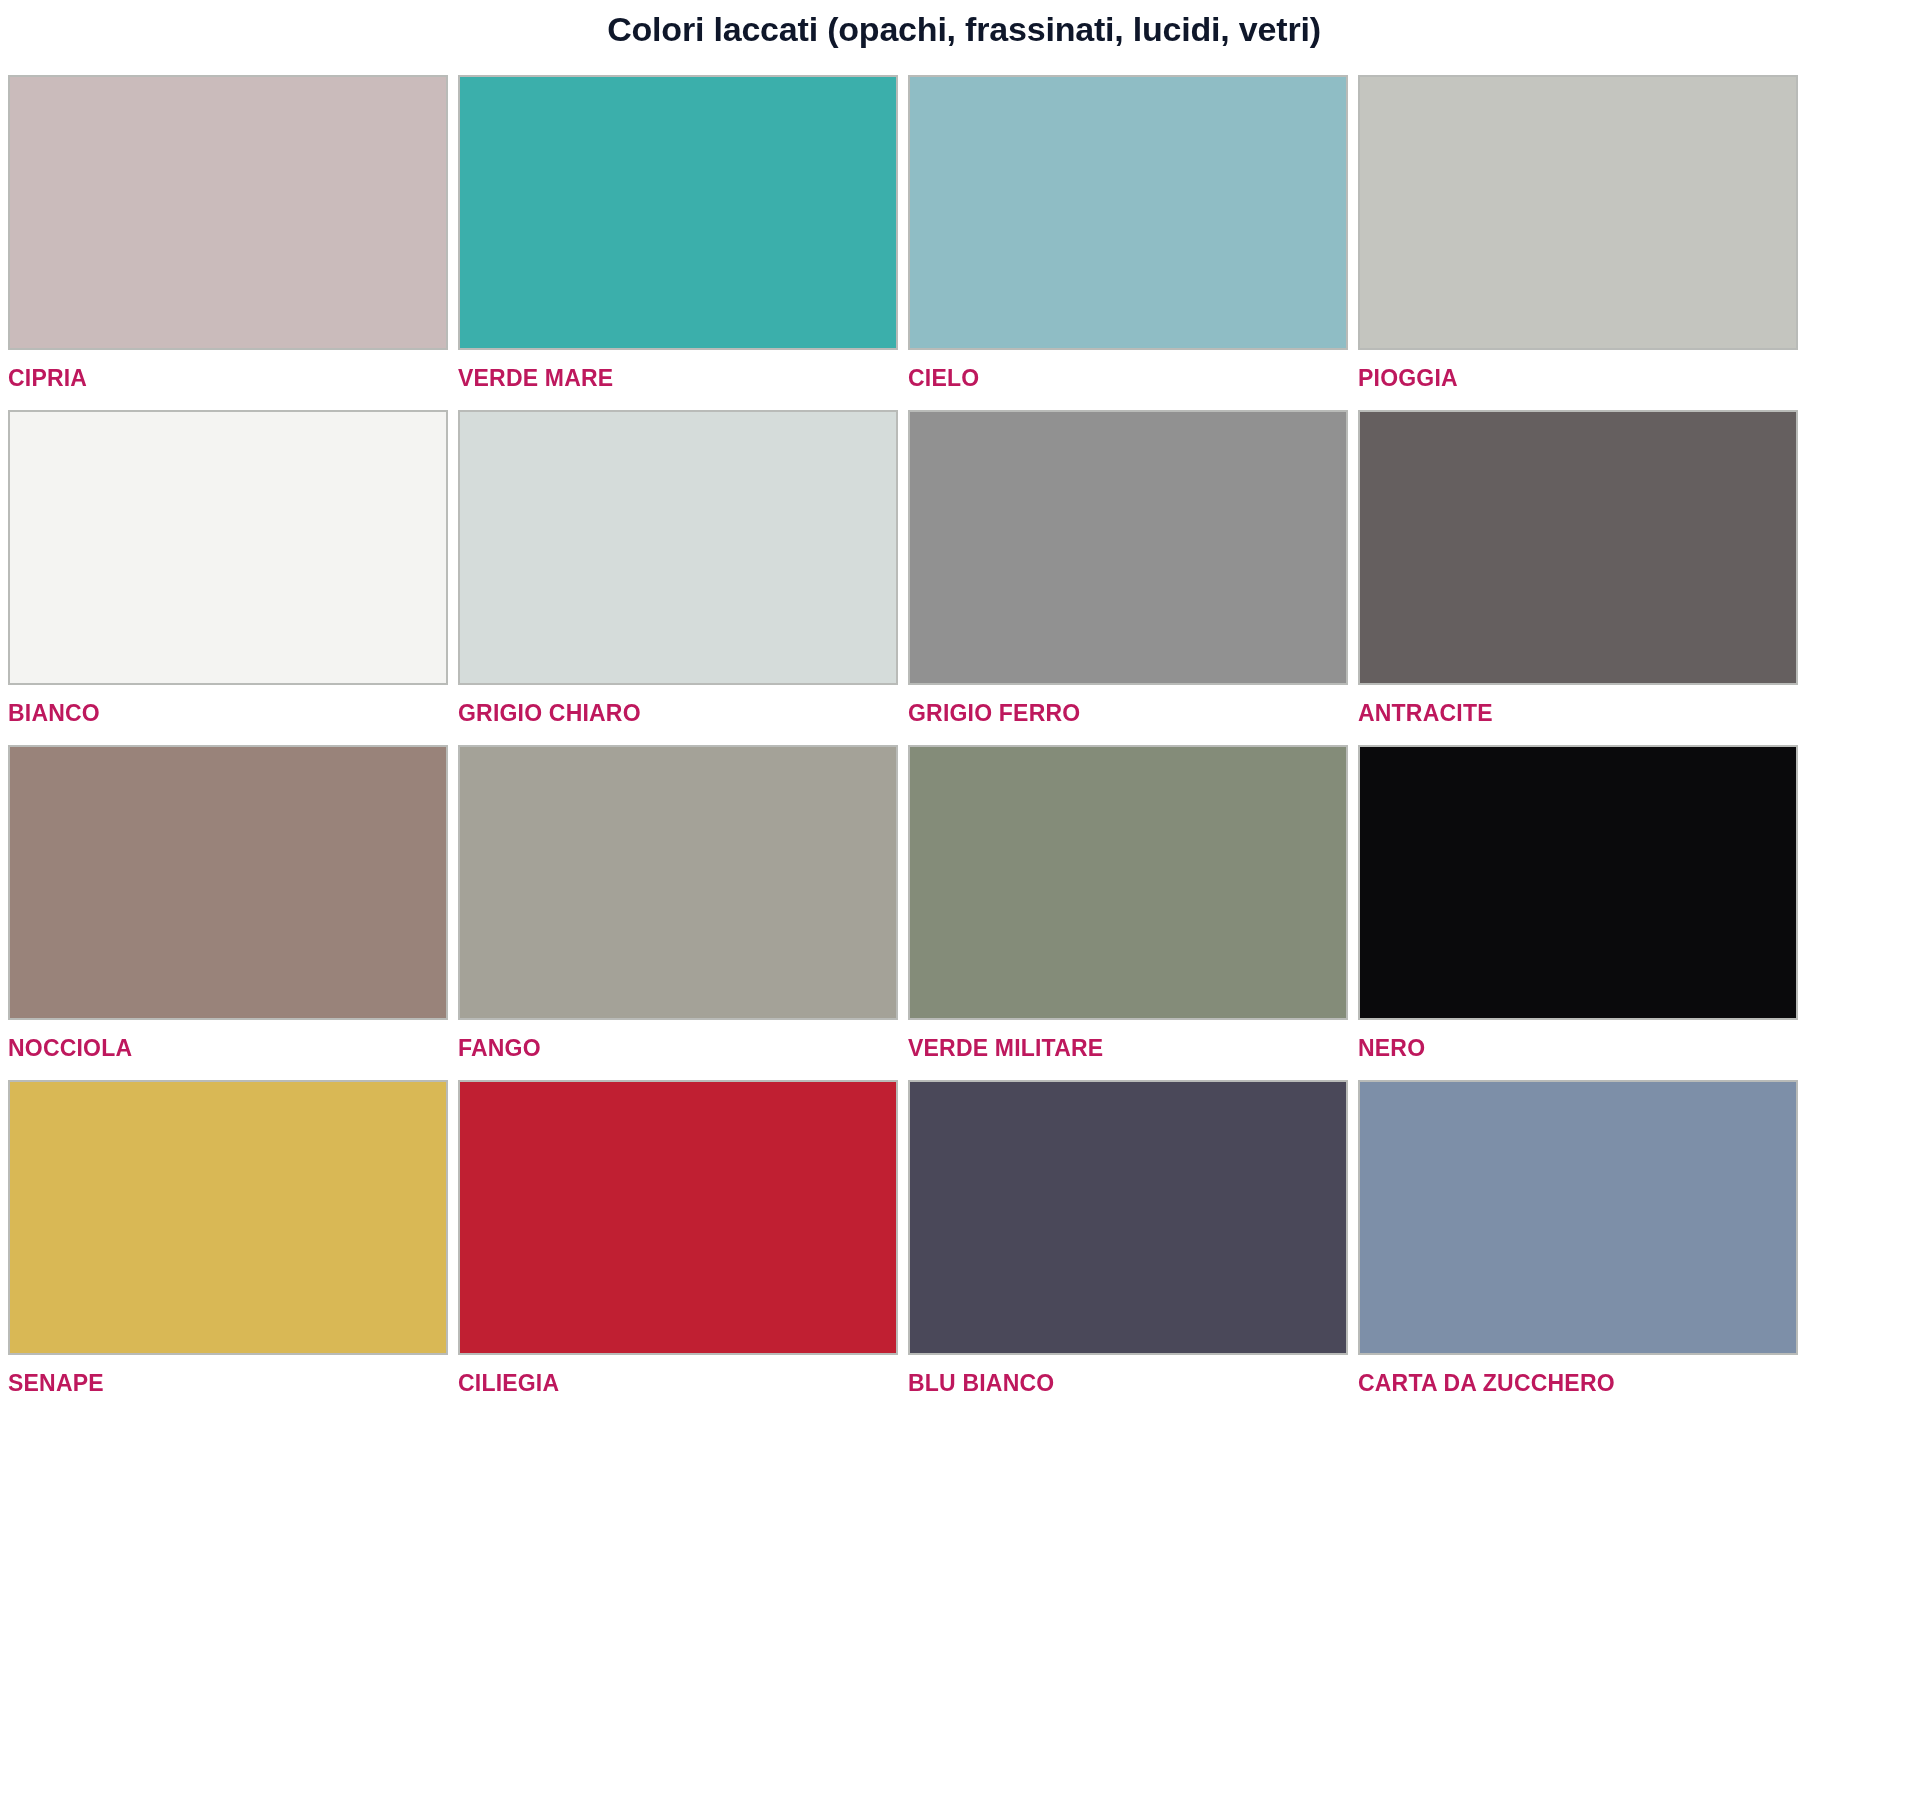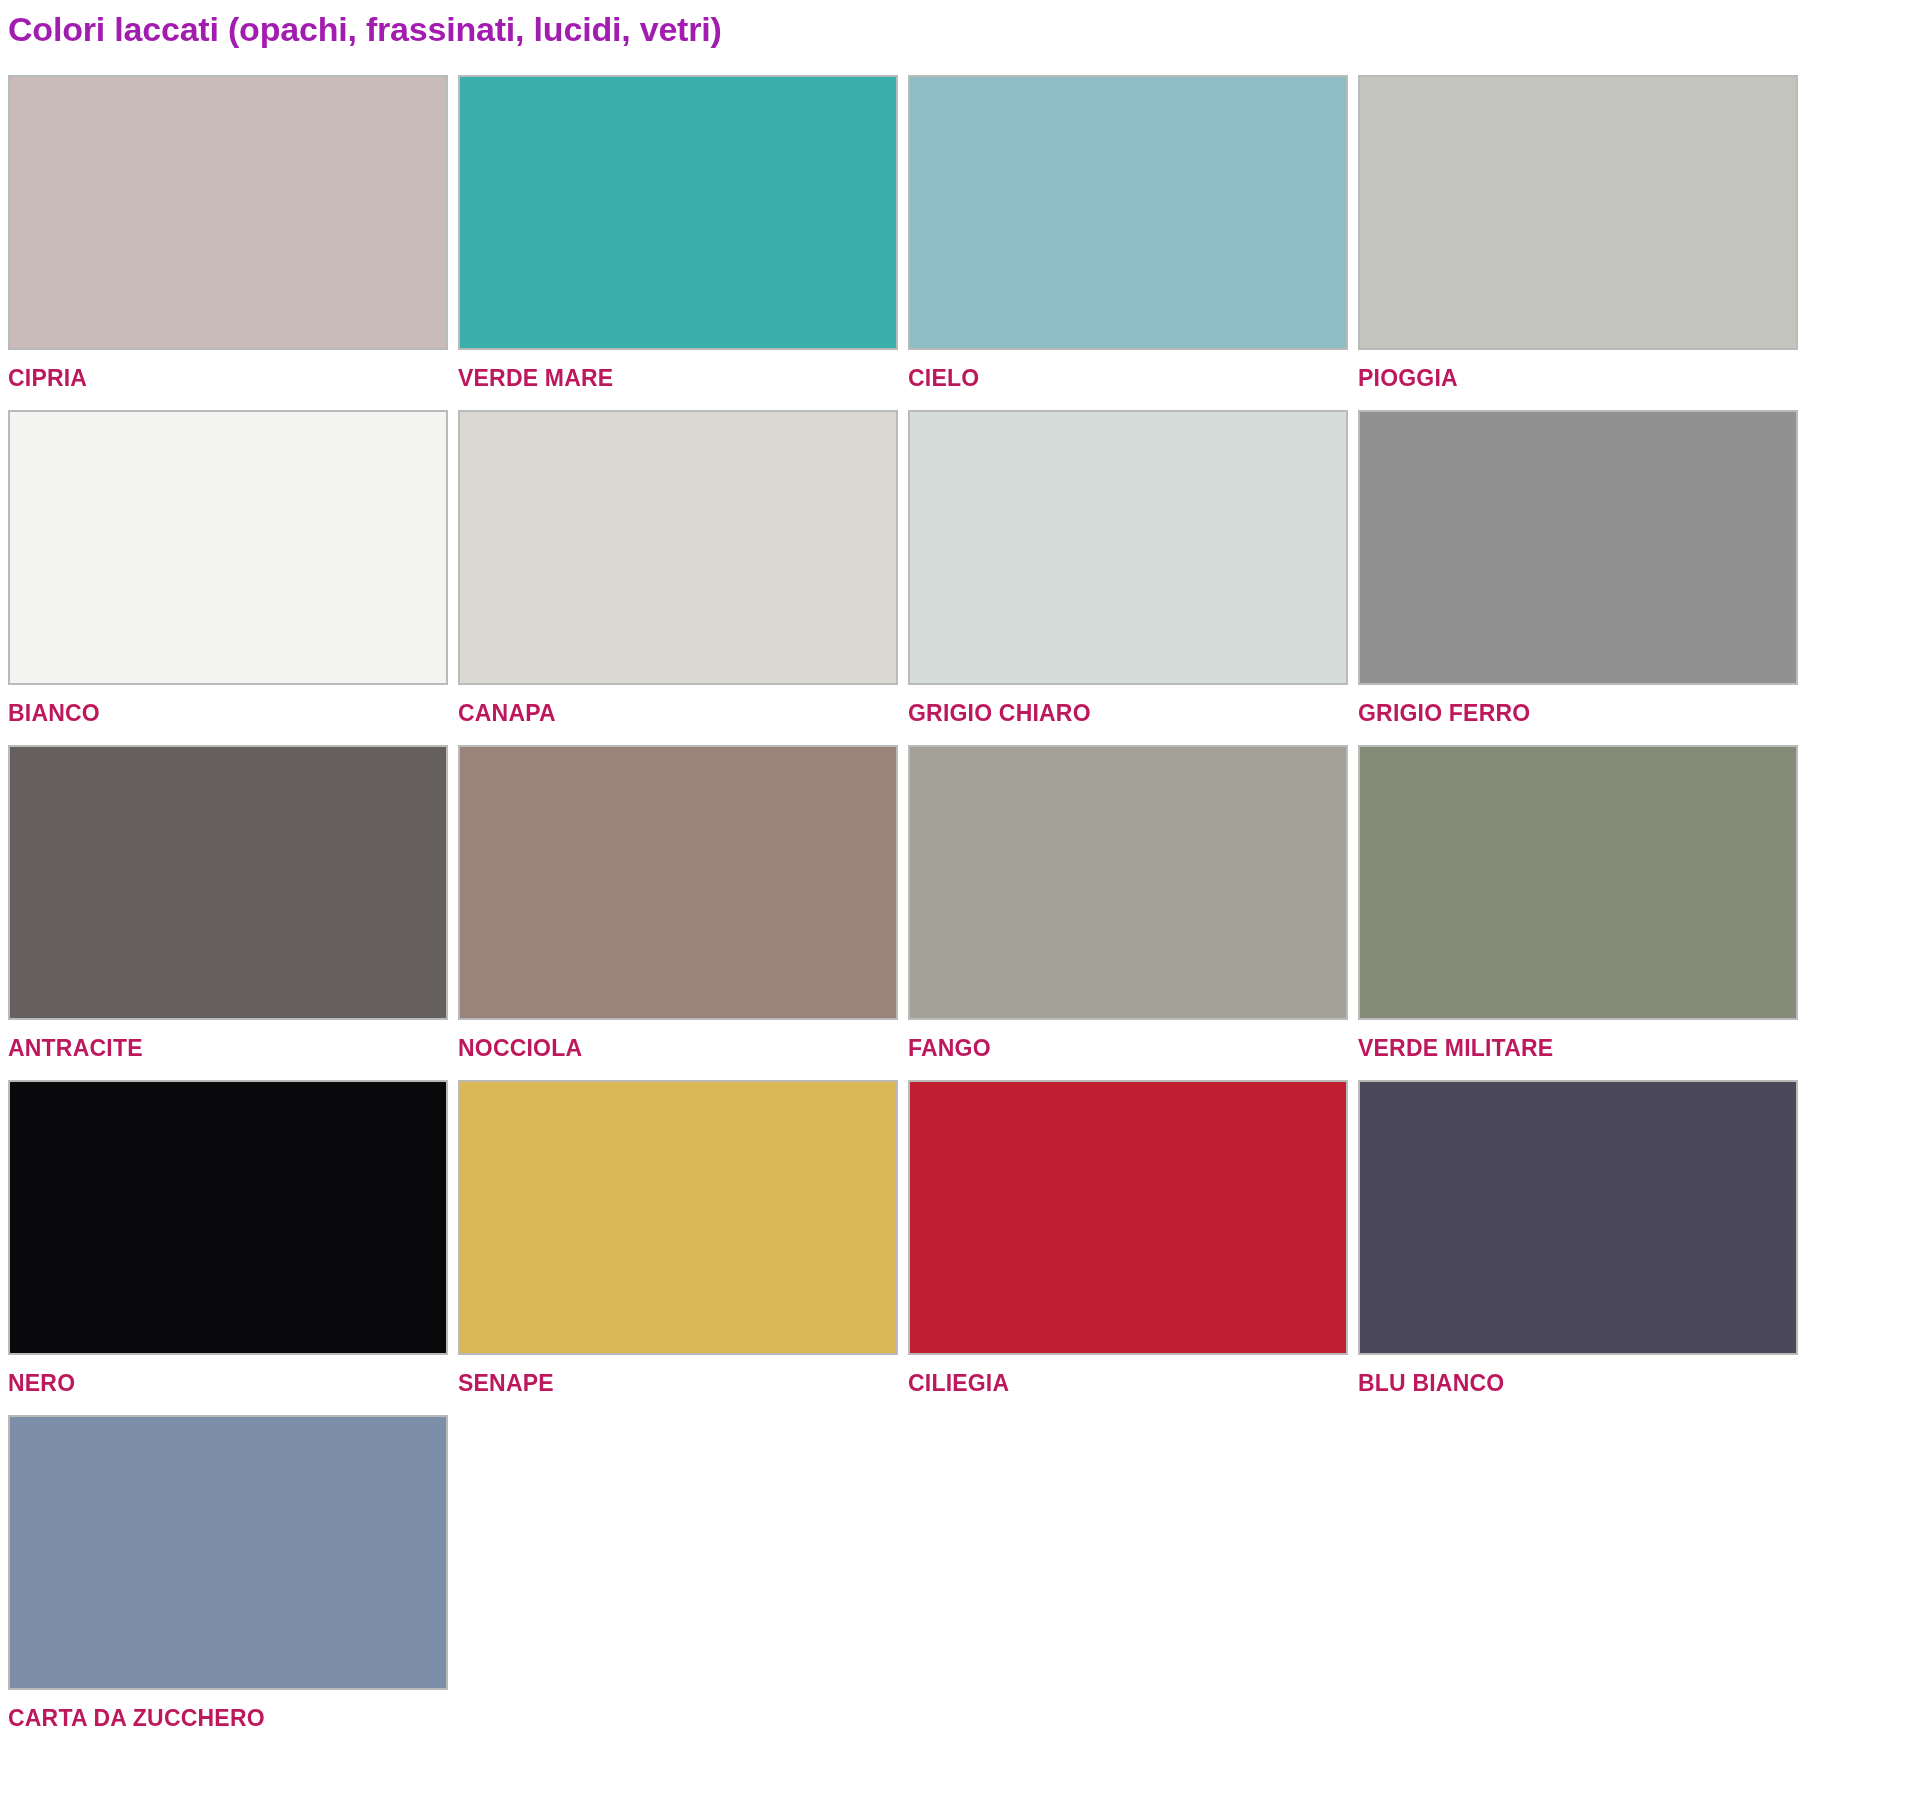--- a/index.html
+++ b/index.html
@@ -13,25 +13,26 @@
     width: 1920px;
     height: 1795px;
     background: #ffffff;
     padding: 0 0 0 0;
     position: relative;
     overflow: hidden;
   }
   .page-title {
     font-size: 34px;
     font-weight: 700;
-    color: #a21caf;
+    color: #0f172a;
     letter-spacing: -0.2px;
     padding: 8px 0 0 8px;
     line-height: 1.25;
     white-space: nowrap;
+    text-align: center;
   }
   .palette-grid {
     margin-top: 24px;
     padding-left: 8px;
     display: grid;
     grid-template-columns: repeat(4, 440px);
     column-gap: 10px;
     row-gap: 0px;
     width: 1790px;
   }
@@ -77,24 +78,20 @@
       </div>
       <div class="swatch-cell">
         <div class="swatch-chip" style="background: rgb(196, 197, 191); border-color: rgb(185, 187, 184);"></div>
         <div class="swatch-label">PIOGGIA</div>
       </div>
       <div class="swatch-cell">
         <div class="swatch-chip" style="background: rgb(244, 244, 242); border-color: rgb(185, 187, 184);"></div>
         <div class="swatch-label">BIANCO</div>
       </div>
       <div class="swatch-cell">
-        <div class="swatch-chip" style="background: rgb(219, 215, 209); border-color: rgb(185, 187, 184);"></div>
-        <div class="swatch-label">CANAPA</div>
-      </div>
-      <div class="swatch-cell">
         <div class="swatch-chip" style="background: rgb(213, 220, 218); border-color: rgb(185, 187, 184);"></div>
         <div class="swatch-label">GRIGIO CHIARO</div>
       </div>
       <div class="swatch-cell">
         <div class="swatch-chip" style="background: rgb(145, 145, 145); border-color: rgb(185, 187, 184);"></div>
         <div class="swatch-label">GRIGIO FERRO</div>
       </div>
       <div class="swatch-cell">
         <div class="swatch-chip" style="background: rgb(101, 95, 95); border-color: rgb(185, 187, 184);"></div>
         <div class="swatch-label">ANTRACITE</div>

